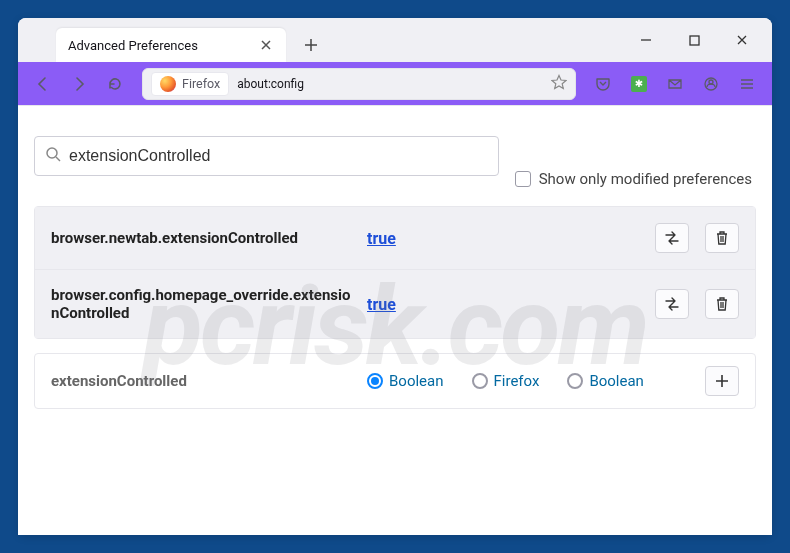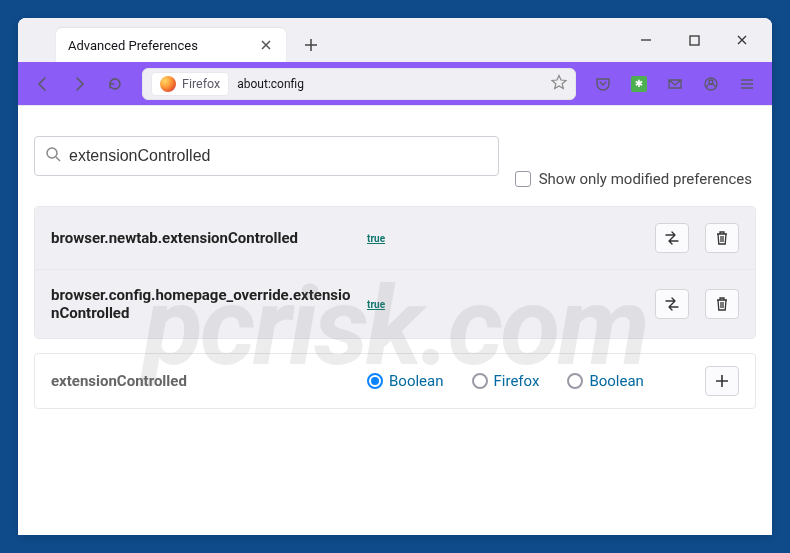--- a/index.html
+++ b/index.html
@@ -105,21 +105,21 @@
       display:grid;
       grid-template-columns: 300px 1fr auto auto;
       align-items:center;
       padding: 16px 16px;
       gap: 16px;
       background:#f0f0f4;
       border-bottom:1px solid #e7e7ec;
     }
     .pref-row:last-child { border-bottom:none; }
     .pref-name { font-size:15px; font-weight:700; color:#222; word-break:break-word; }
-    .pref-val { font-size:10px; font-weight:700; color:#0f766e;text-decoration:underline; }
+    .pref-val { font-size:16px; font-weight:700; color:#1d4ed8;text-decoration:underline; }
     .row-btn {
       width:34px; height:30px;
       border:1px solid #d4d4db;
       background:#fbfbfd;
       border-radius:4px;
       display:flex; align-items:center; justify-content:center;
       color:#333; cursor:pointer;
     }
     
     .new-pref {

